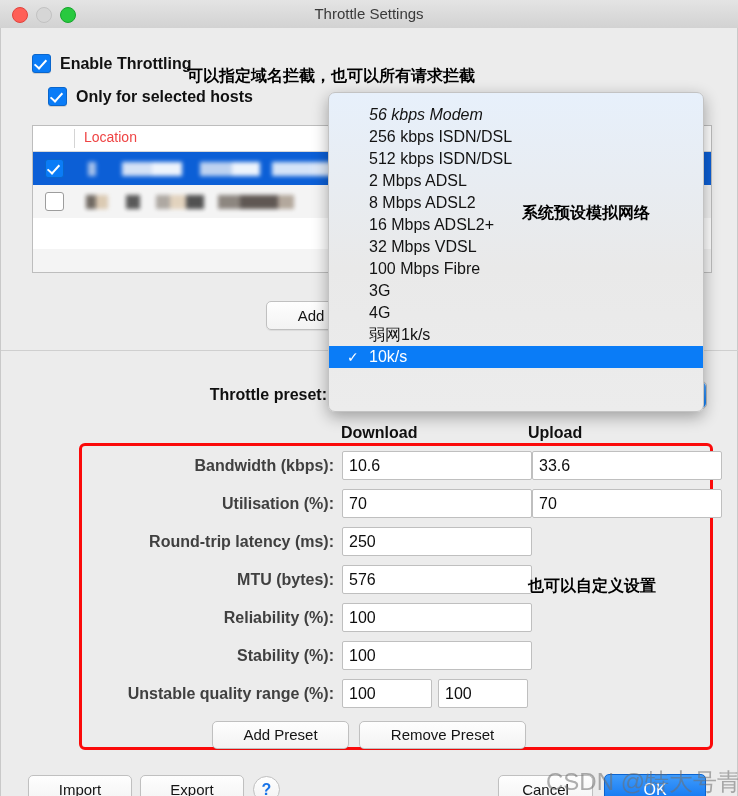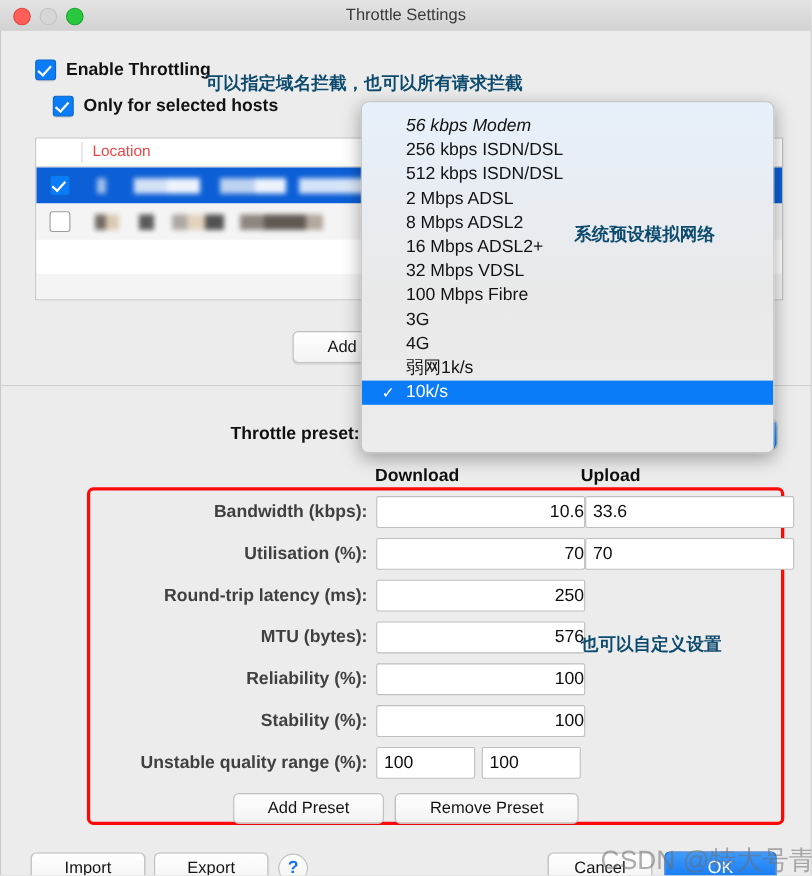--- a/index.html
+++ b/index.html
@@ -129,21 +129,21 @@
   .frow{position:absolute;left:95px;width:600px;height:29px;}
   .flabel{
     position:absolute;left:0;top:0;width:238px;height:29px;line-height:29px;
     text-align:right;font-size:16px;color:#404040;font-weight:bold;
   }
   .finput{
     position:absolute;top:0;height:29px;line-height:27px;
     background:#fff;border:1px solid #bfbfbf;border-radius:2px;box-sizing:border-box;
     font-size:16px;color:#0d0d0d;padding-left:6px;
   }
-  .finput.dl{left:246px;width:190px;text-align:right;}
+  .finput.dl{left:246px;width:190px;}
   .finput.ul{left:436px;width:190px;}
   .finput.s1{left:246px;width:90px;}
   .finput.s2{left:342px;width:90px;}
 
   
   #add-preset-button{position:absolute;left:211px;top:693px;width:137px;height:28px;line-height:26px;}
   #remove-preset-button{position:absolute;left:358px;top:693px;width:167px;height:28px;line-height:26px;}
 
   
   #import-button{position:absolute;left:27px;top:747px;width:104px;height:30px;line-height:28px;}
@@ -171,21 +171,21 @@
   }
   .popitem{
     height:22px;line-height:22px;font-size:16px;color:#131313;padding-left:40px;
     position:relative;white-space:nowrap;
   }
   .popitem.first{margin-top:11px;font-style:italic;}
   .popitem.checked{background:#0a7cf7;color:#fff;}
   .popitem .tick{position:absolute;left:18px;top:0;font-size:14px;}
 
   
-  .anno{position:absolute;color:#0c4a6e;font-weight:bold;font-size:16px;white-space:nowrap;}
+  .anno{position:absolute;color:#000000;font-weight:bold;font-size:16px;white-space:nowrap;}
   #anno-top{left:186px;top:38px;}
   #anno-presets{left:521px;top:175px;}
   #anno-custom{left:527px;top:548px;}
 
   
   .wm{
     position:absolute;color:rgba(120,120,120,.20);font-size:22px;
     transform:rotate(-30deg);pointer-events:none;white-space:nowrap;
   }
   #csdn-watermark{

